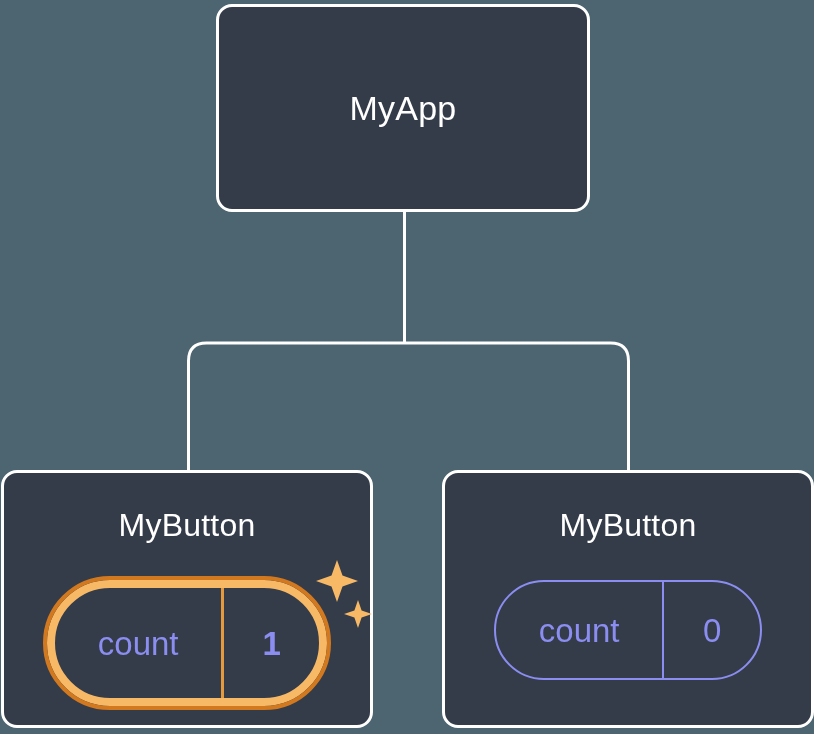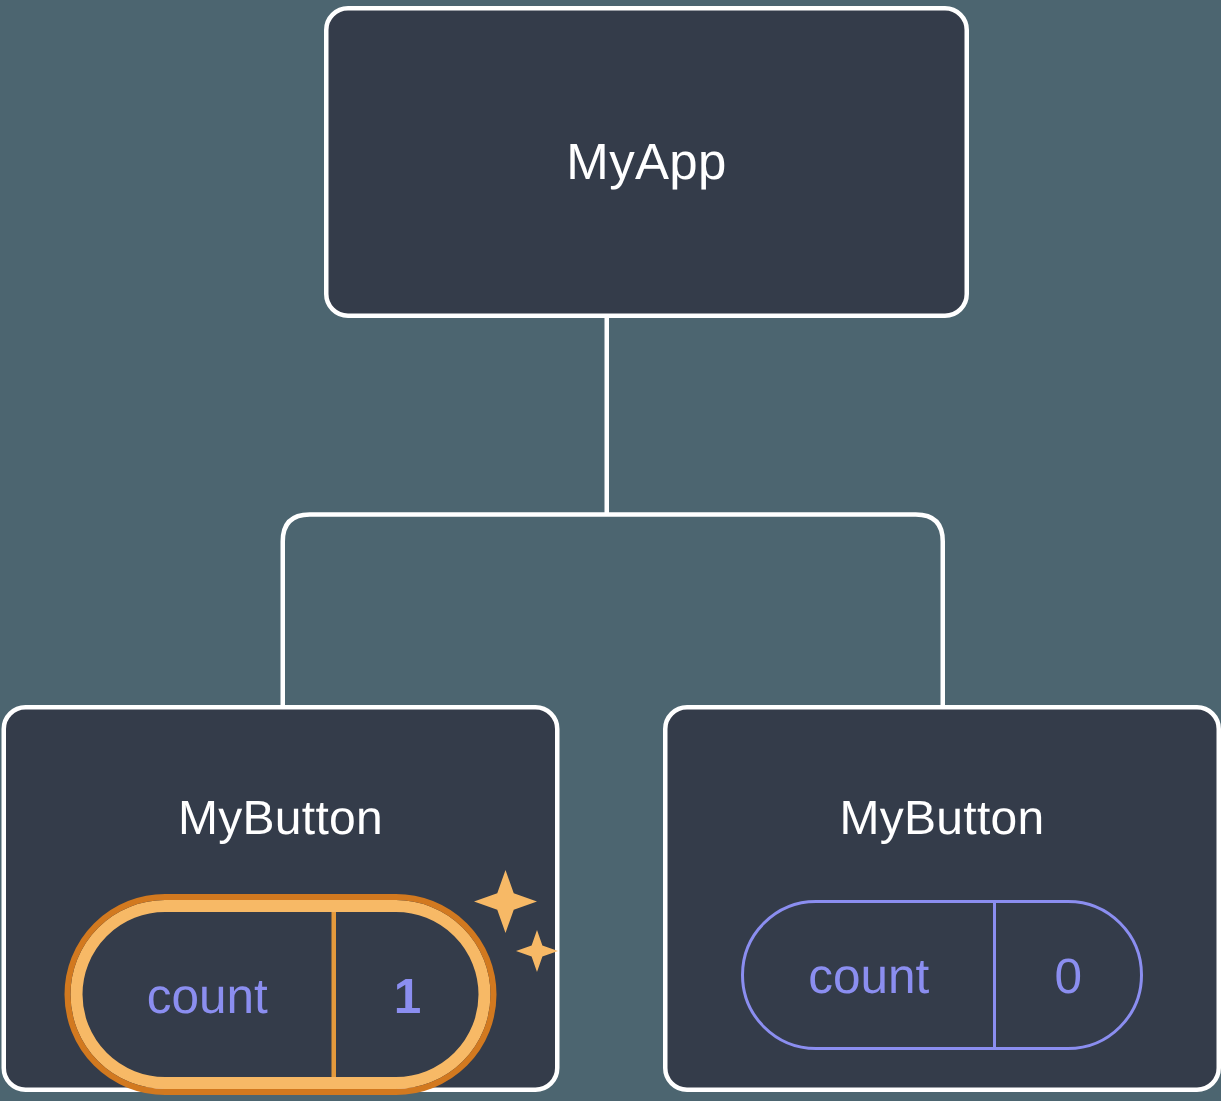--- a/index.html
+++ b/index.html
@@ -39,29 +39,29 @@
     background: #343c4a;
     border: 3px solid #ffffff;
     border-radius: 16px;
     display: flex;
     flex-direction: column;
     align-items: center;
   }
   .node-root {
     left: 216px;
     top: 4px;
-    width: 430px;
+    width: 374px;
     height: 208px;
     justify-content: center;
   }
   .node-child {
     top: 470px;
     width: 372px;
     height: 258px;
-    padding-top: 56px;
+    padding-top: 36px;
   }
   .node-child-left  { left: 1px; }
   .node-child-right { left: 442px; }
 
   .node-title {
     color: #ffffff;
     font-size: 34px;
     font-weight: 300;
     letter-spacing: 0.2px;
     line-height: 1;

